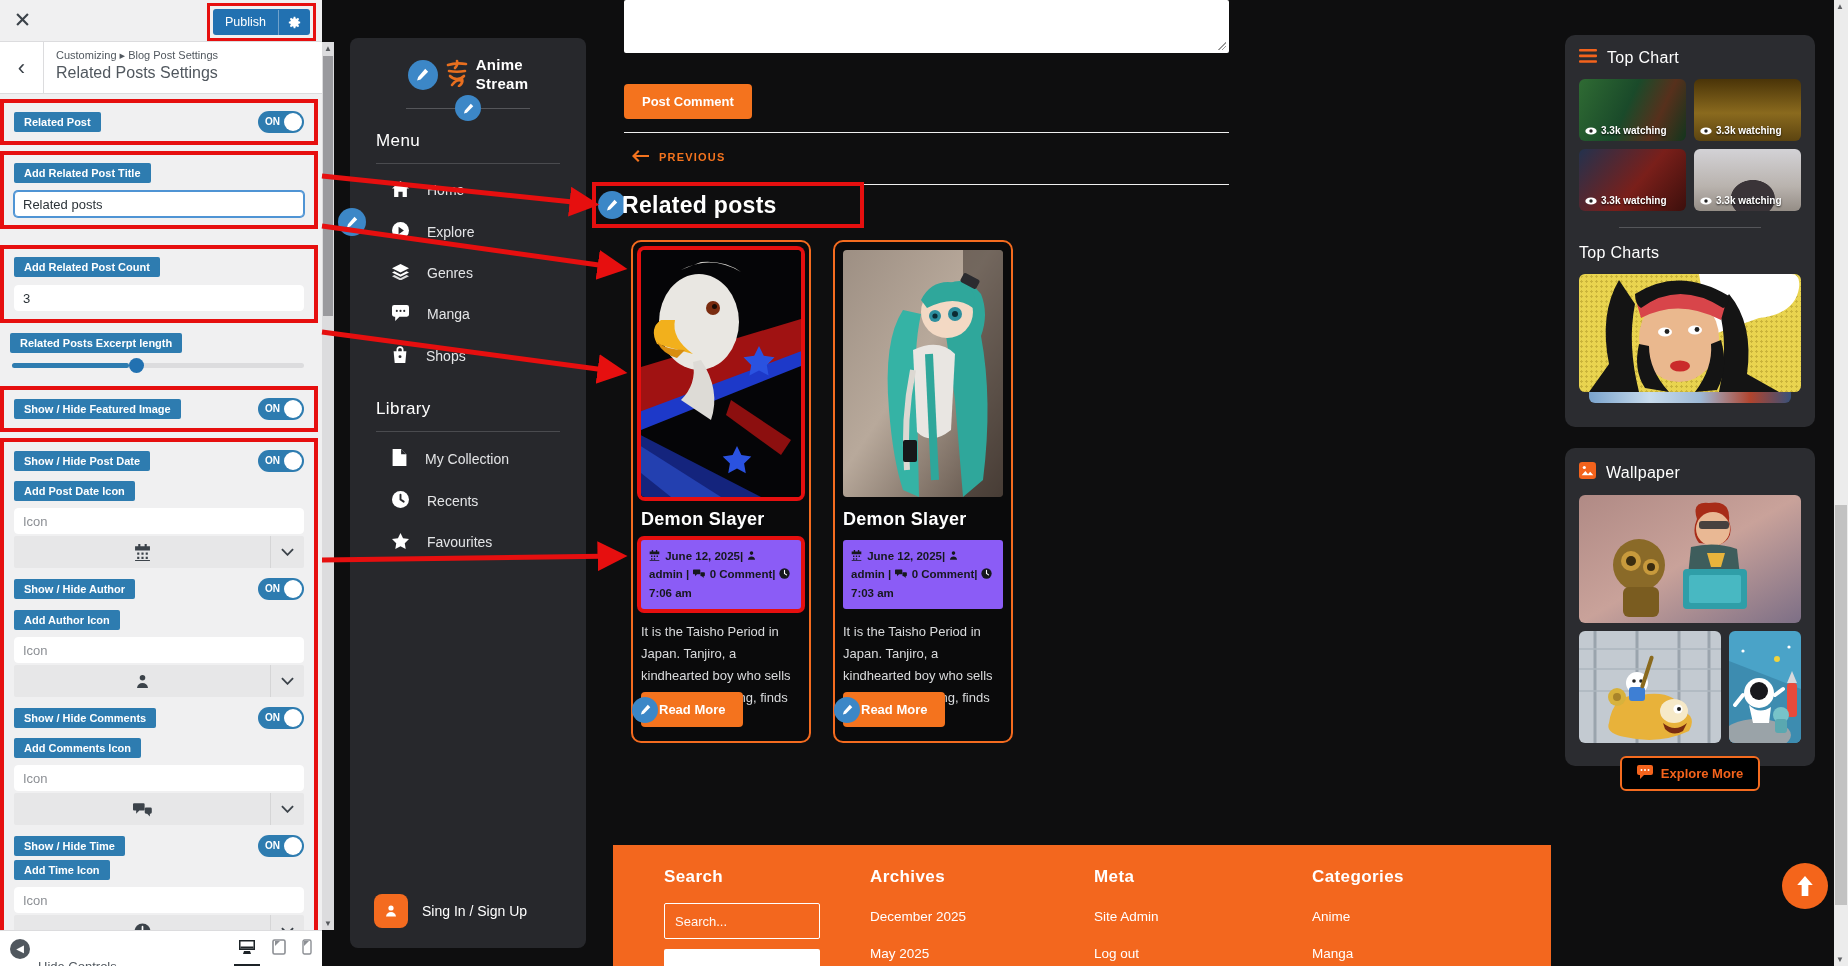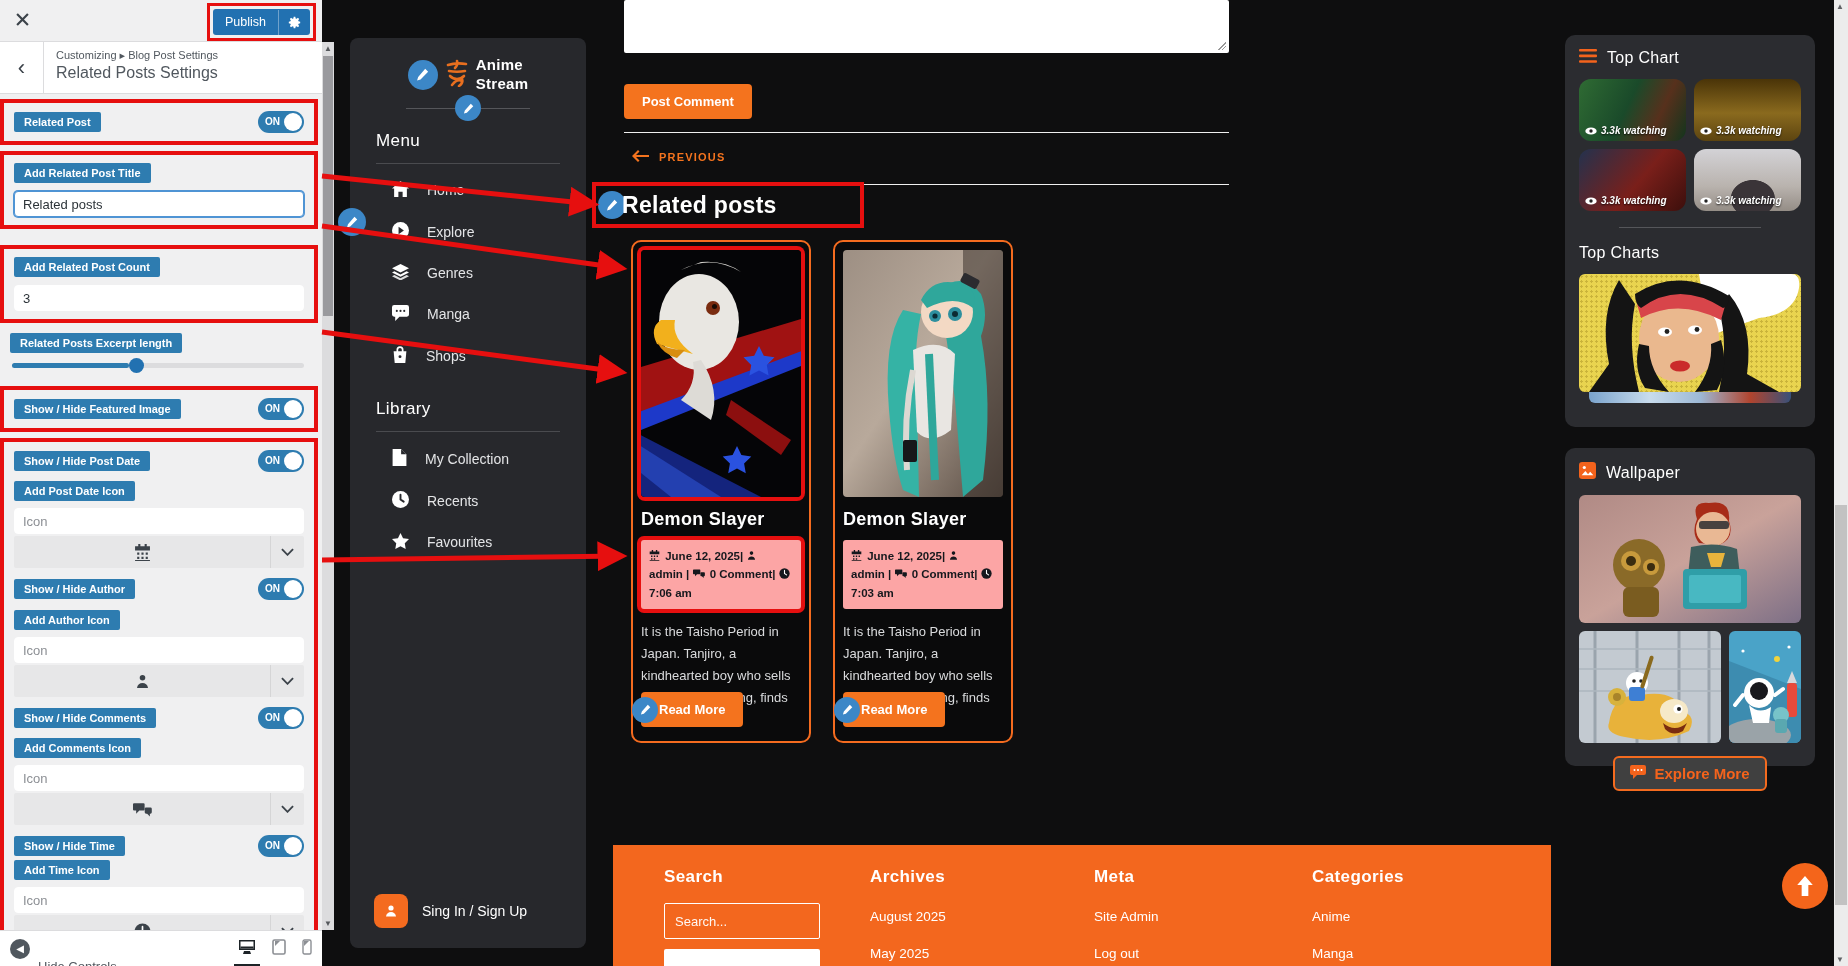--- a/index.html
+++ b/index.html
@@ -77,44 +77,44 @@
   .article-hr { position:absolute; left:290px; width:605px; height:1px; background:#efefef; }
   #previous { position:absolute; left:298px; top:150px; display:flex; align-items:center; gap:10px; color:#f4731e; font-size:11px; font-weight:bold; letter-spacing:1.2px; cursor:pointer; }
   #related-heading-box { position:absolute; left:258px; top:182px; width:272px; height:46px; display:flex; align-items:center; }
   #related-heading-box .pencil { margin-left:2px; }
   .related-title { color:#fff; font-size:23px; font-weight:bold; letter-spacing:.3px; margin-left:-4px; }
 
   .card { position:absolute; top:240px; width:180px; height:503px; border:2px solid #f46b1f; border-radius:10px; background:#0a0a0b; padding:8px; }
   #card-0 { left:297px; } #card-1 { left:499px; }
   .card-img { position:relative; height:247px; border-radius:4px; overflow:hidden; }
   .card-title { margin-top:12px; color:#fff; font-size:18px; font-weight:bold; letter-spacing:.3px; }
-  .meta-box { margin-top:10px; background:#fca5a5; border-radius:3px; padding:7px 8px; font-size:11.5px; font-weight:bold; color:#16181d; line-height:1.6; }
+  .meta-box { margin-top:10px; background:#8b5cf6; border-radius:3px; padding:7px 8px; font-size:11.5px; font-weight:bold; color:#16181d; line-height:1.6; }
   .meta-box svg { vertical-align:-1px; margin-right:2px; }
   .excerpt { margin-top:12px; color:#dadbdd; font-size:13px; line-height:1.68; }
   .read-more { position:absolute; left:8px; bottom:14px; }
   .read-more .pencil { position:absolute; left:-9px; top:50%; transform:translateY(-50%); }
 
   
   .side-card { position:absolute; left:1231px; width:250px; background:#2b2c30; border-radius:10px; padding:14px; }
   #side-1 { top:35px; height:392px;text-align:center; }
   #side-2 { top:448px; height:318px; }
   .side-head { display:flex; align-items:center; gap:10px; color:#fff; font-size:16px; letter-spacing:.3px; }
   .thumb-grid { display:grid; grid-template-columns:1fr 1fr; gap:8px; margin-top:12px; }
-  .thumb { position:relative; height:62px; border-radius:12px; overflow:hidden;font-style:italic; }
+  .thumb { position:relative; height:62px; border-radius:6px; overflow:hidden; }
   .watch { position:absolute; left:6px; bottom:5px; display:flex; align-items:center; gap:4px; color:#fff; font-size:10px; font-weight:bold; text-shadow:0 1px 2px rgba(0,0,0,.8); }
   .side-divider { height:1px; background:#55565a; margin:16px 40px; }
   .comic { position:relative; height:118px; border-radius:6px; overflow:hidden;
      background:#e9d44f; }
   .comic .dots { position:absolute; inset:0; background-image:radial-gradient(#c9b33a 1px, transparent 1.3px); background-size:5px 5px; }
   .comic-stack { margin:0 10px; height:11px; border-radius:0 0 6px 6px; background:linear-gradient(90deg,#7aa3cc,#c8dced 30%,#9db9d6 55%,#b0442e 80%,#38517a); }
   .wp-big { height:128px; border-radius:6px; margin-top:12px; overflow:hidden; position:relative; }
   .wp-row { display:flex; gap:8px; margin-top:8px; }
   .wp-left { position:relative; width:142px; height:112px; border-radius:6px; overflow:hidden; }
   .wp-right { position:relative; width:72px; height:112px; border-radius:6px; overflow:hidden; }
-  .explore { margin:13px auto 0; display:flex; align-items:center; gap:8px; width:fit-content; background:#404040; border:2px solid #f46b1f; border-radius:6px; color:#f4631c; font-weight:bold; font-size:15px; padding:7px 15px; cursor:pointer; }
+  .explore { margin:13px auto 0; display:flex; align-items:center; gap:8px; width:fit-content; background:#000000; border:2px solid #f46b1f; border-radius:6px; color:#f4631c; font-weight:bold; font-size:13px; padding:7px 15px; cursor:pointer; }
 
   
   #footer { position:absolute; left:279px; top:845px; width:938px; height:140px; background:#f3671e; }
   .f-col { position:absolute; top:22px; }
   .f-head { color:#fff; font-size:17px; letter-spacing:.4px; font-weight:bold; }
   .f-item { color:#fff; font-size:13.5px; margin-top:22px; cursor:pointer; }
   #f-search-input { margin-top:16px; display:block; width:156px; height:36px; background:transparent; border:1px solid #fff; border-radius:2px; color:#fff; padding:0 10px; font-size:13px; font-family:"Liberation Sans",sans-serif; }
   #f-search-input::placeholder { color:#fff; opacity:.95; }
   #f-search-btn { margin-top:10px; width:156px; height:36px; background:#fff; border:none; border-radius:2px; cursor:pointer; }
 
@@ -741,21 +741,21 @@
   </div>
 
   <div id="footer">
     <div class="f-col" style="left:51px;">
       <div class="f-head">Search</div>
       <input id="f-search-input" placeholder="Search..." style="">
       <button id="f-search-btn"></button>
     </div>
     <div class="f-col" style="left:257px;">
       <div class="f-head">Archives</div>
-      <div class="f-item">August 2025</div>
+      <div class="f-item">December 2025</div>
       <div class="f-item">May 2025</div>
     </div>
     <div class="f-col" style="left:481px;">
       <div class="f-head">Meta</div>
       <div class="f-item">Site Admin</div>
       <div class="f-item">Log out</div>
     </div>
     <div class="f-col" style="left:699px;">
       <div class="f-head">Categories</div>
       <div class="f-item">Anime</div>

